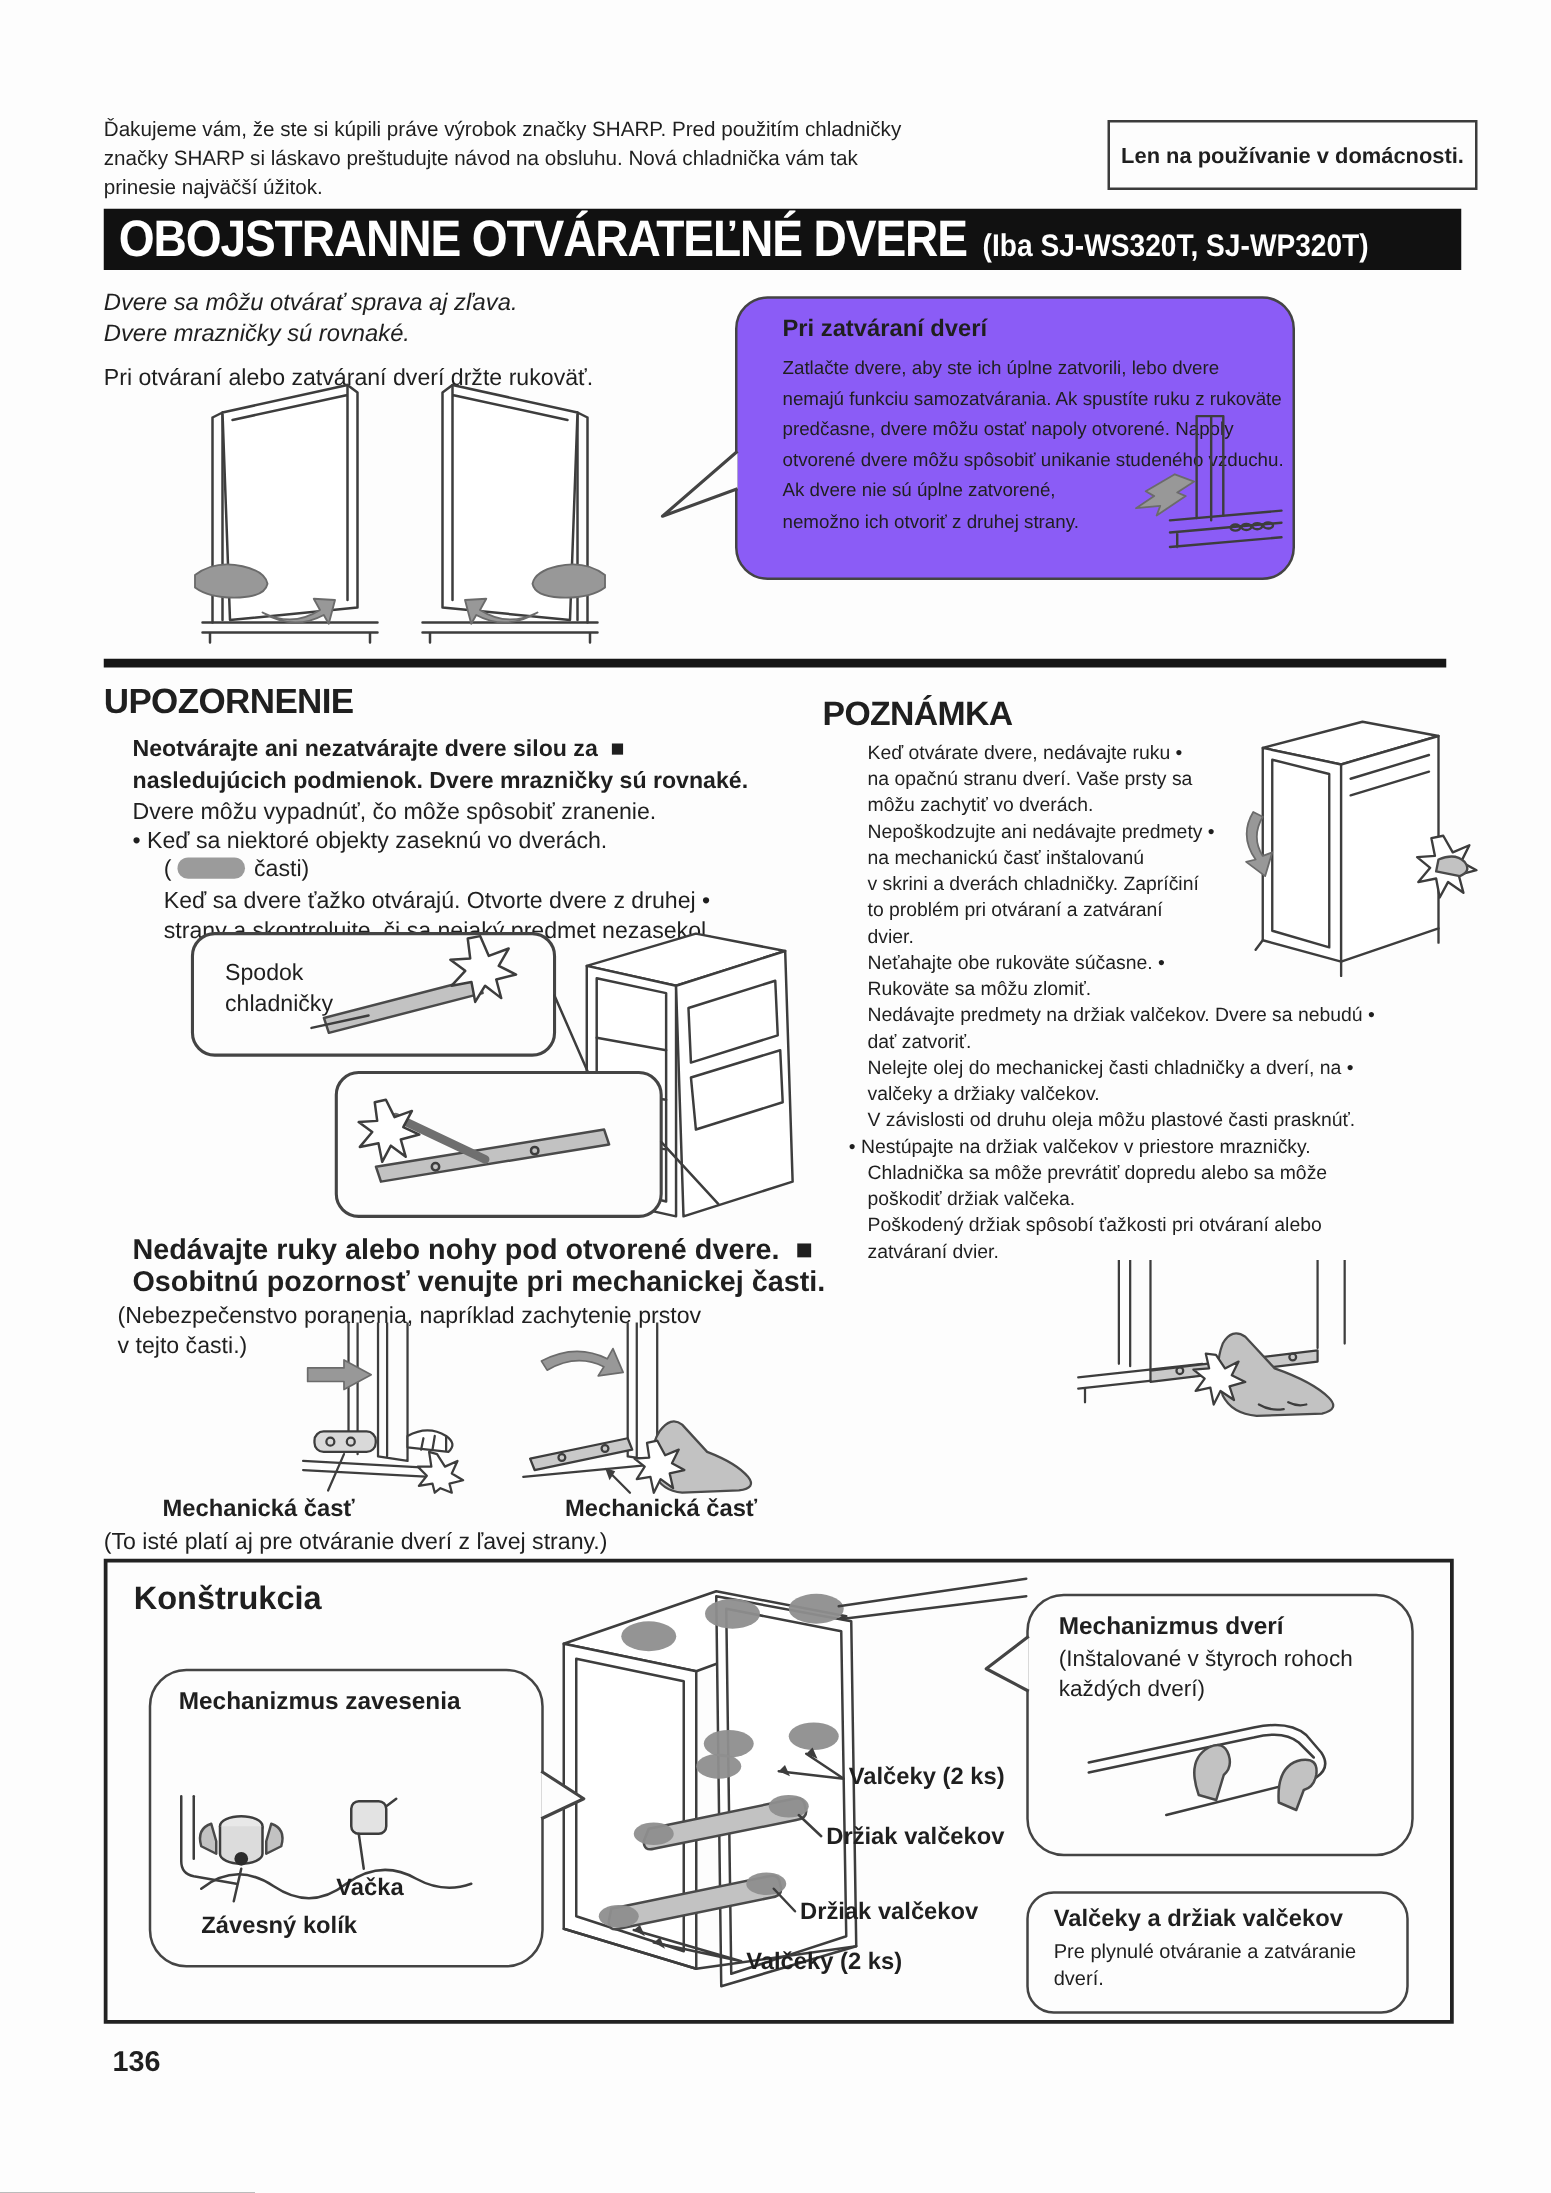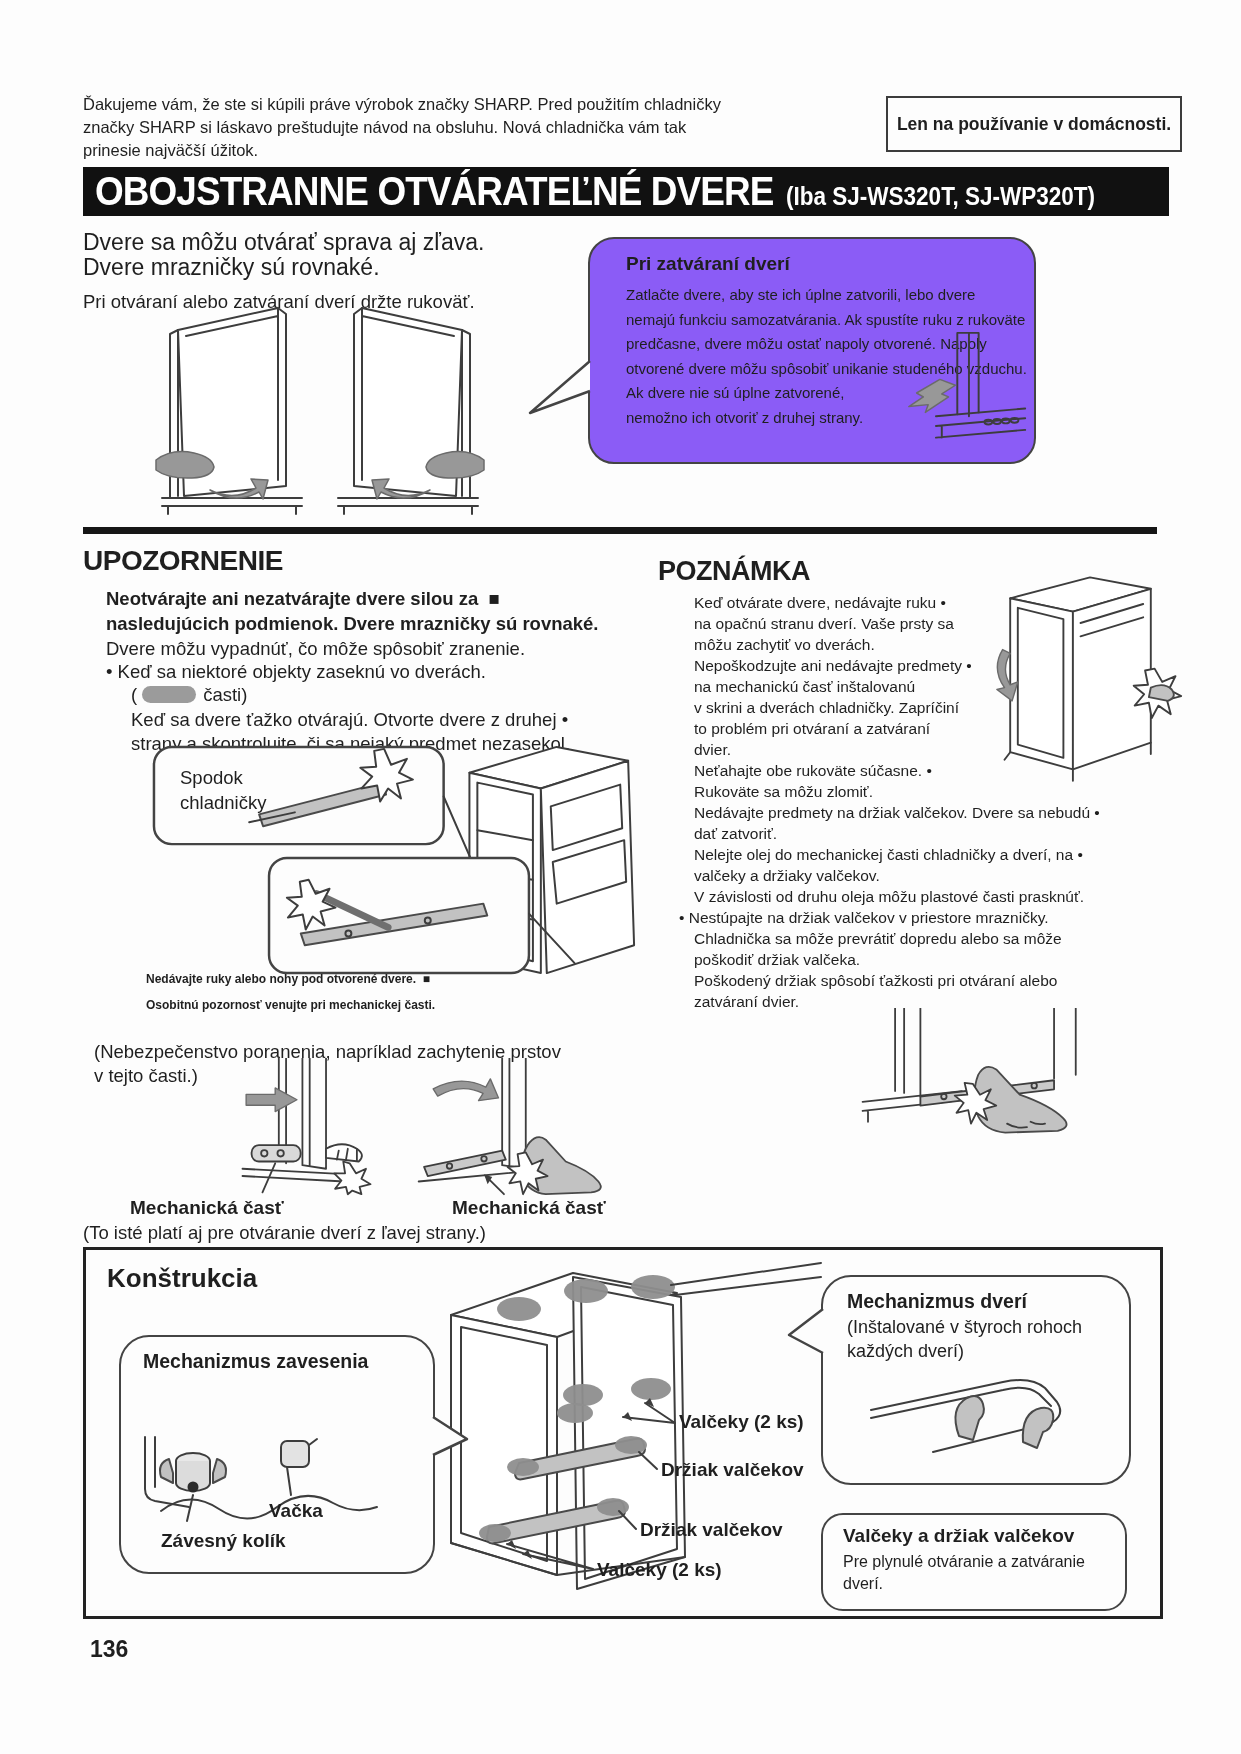--- a/index.html
+++ b/index.html
@@ -47,21 +47,21 @@
     <span class="b" style="font-size:17.5px;white-space:nowrap;">Len na používanie v domácnosti.</span>
   </div>
 
   <div class="abs banner" style="left:83px;top:167px;width:1074px;height:49px;">
     <div class="banner-inner">
       <span class="banner-title">OBOJSTRANNE OTVÁRATEĽNÉ DVERE</span>
       <span class="banner-models">(Iba SJ-WS320T, SJ-WP320T)</span>
     </div>
   </div>
 
-  <div class="abs pre" style="left:83px;top:230px;font-size:23px;line-height:25px;">Dvere sa môžu otvárať sprava aj zľava.
+  <div class="abs pre" style="left:83px;top:230px;font-size:19px;line-height:25px;font-style:italic;">Dvere sa môžu otvárať sprava aj zľava.
 Dvere mrazničky sú rovnaké.</div>
   <div class="abs" style="left:83px;top:291px;font-size:18.5px;">Pri otváraní alebo zatváraní dverí držte rukoväť.</div>
 
   <svg class="abs" style="left:150px;top:300px;" width="340" height="218" viewBox="0 0 340 218">
     <g>
       <g class="ln">
         <path d="M20 34 L20 198 M28 30 L28 196 M20 34 L28 30"></path>
         <path d="M28 30 L128 8 L136 14 L136 186 L34 196 Z" fill="#fff"></path>
         <path d="M36 36 L128 16 M128 8 L128 180"></path>
         <path d="M12 198 L152 198 M12 206 L152 206 M18 206 L18 214 M146 206 L146 214"></path>
@@ -142,21 +142,21 @@
     <path class="lgray" d="M152 200 L336 170 L340 182 L156 212 Z"></path>
     <circle class="ln" cx="200" cy="200" r="3"></circle>
       <circle class="ln" cx="280" cy="187" r="3"></circle>
     <path d="M168 160 L240 194" stroke="#6f6f6f" stroke-width="7" stroke-linecap="round" fill="none"></path>
     <polygon class="burst" points="160,146 167,160 181,155 174,168 187,174 172,178 176,192 164,183 157,196 154,181 139,184 149,172 138,164 153,163 151,148"></polygon>
     <path class="ln" d="M382 180 L428 230"></path>
   </svg>
   <div class="abs pre" style="left:180px;top:765px;font-size:18.5px;line-height:25px;">Spodok
 chladničky</div>
 
-  <div class="abs pre b" style="left:106px;top:966px;font-size:12px;line-height:26px;margin-left:40px;">Nedávajte ruky alebo nohy pod otvorené dvere.  ■
+  <div class="abs pre b" style="left:106px;top:986px;font-size:23px;line-height:26px;">Nedávajte ruky alebo nohy pod otvorené dvere.  ■
 Osobitnú pozornosť venujte pri mechanickej časti.</div>
 
   <div class="abs pre" style="left:94px;top:1040px;font-size:18.5px;line-height:24px;">(Nebezpečenstvo poranenia, napríklad zachytenie prstov
 v tejto časti.)</div>
 
   <svg class="abs" style="left:195px;top:1058px;" width="440" height="138" viewBox="0 0 440 152">
     <g class="ln">
       <path d="M70 0 L70 112 M78 0 L78 116"></path>
       <path d="M96 0 L96 118 M122 0 L122 122 M96 118 L122 122 M104 0 L104 118"></path>
       <rect x="40" y="96" width="54" height="18" rx="8" fill="#d9d9d9"></rect>

